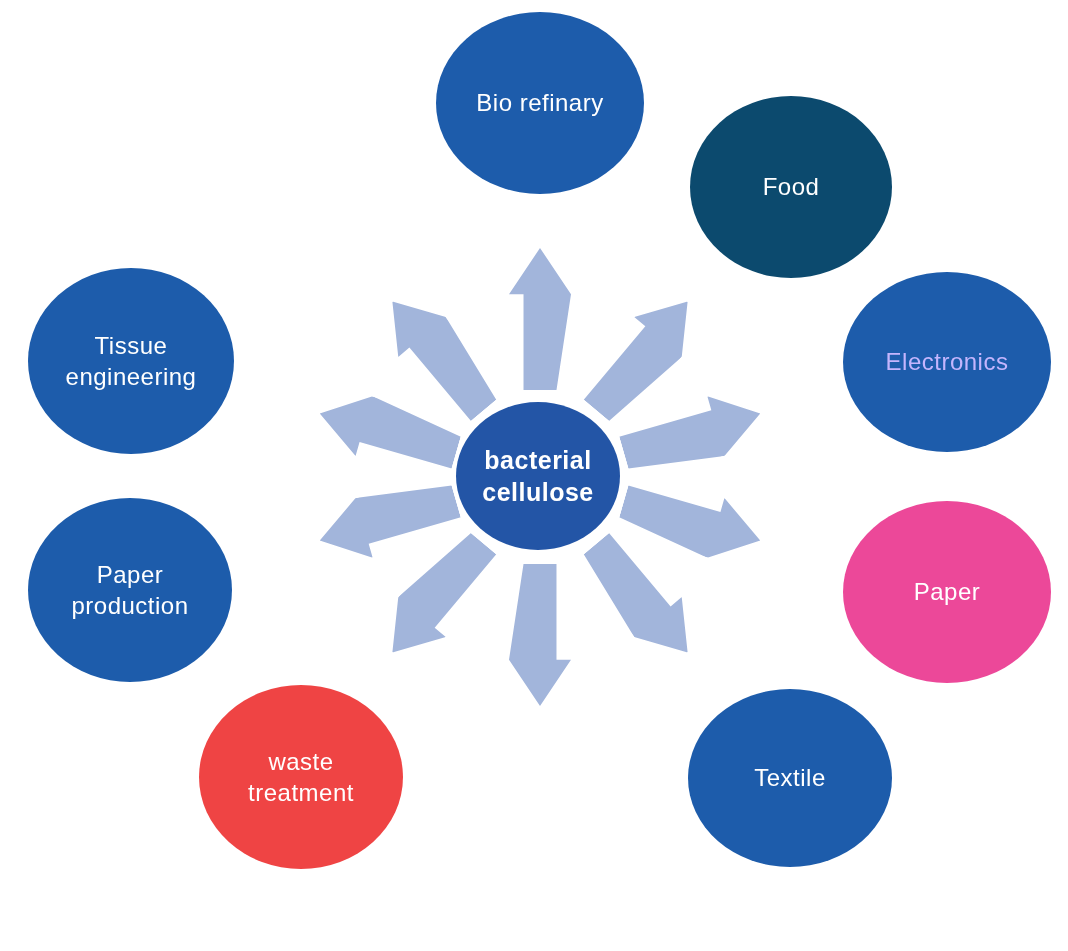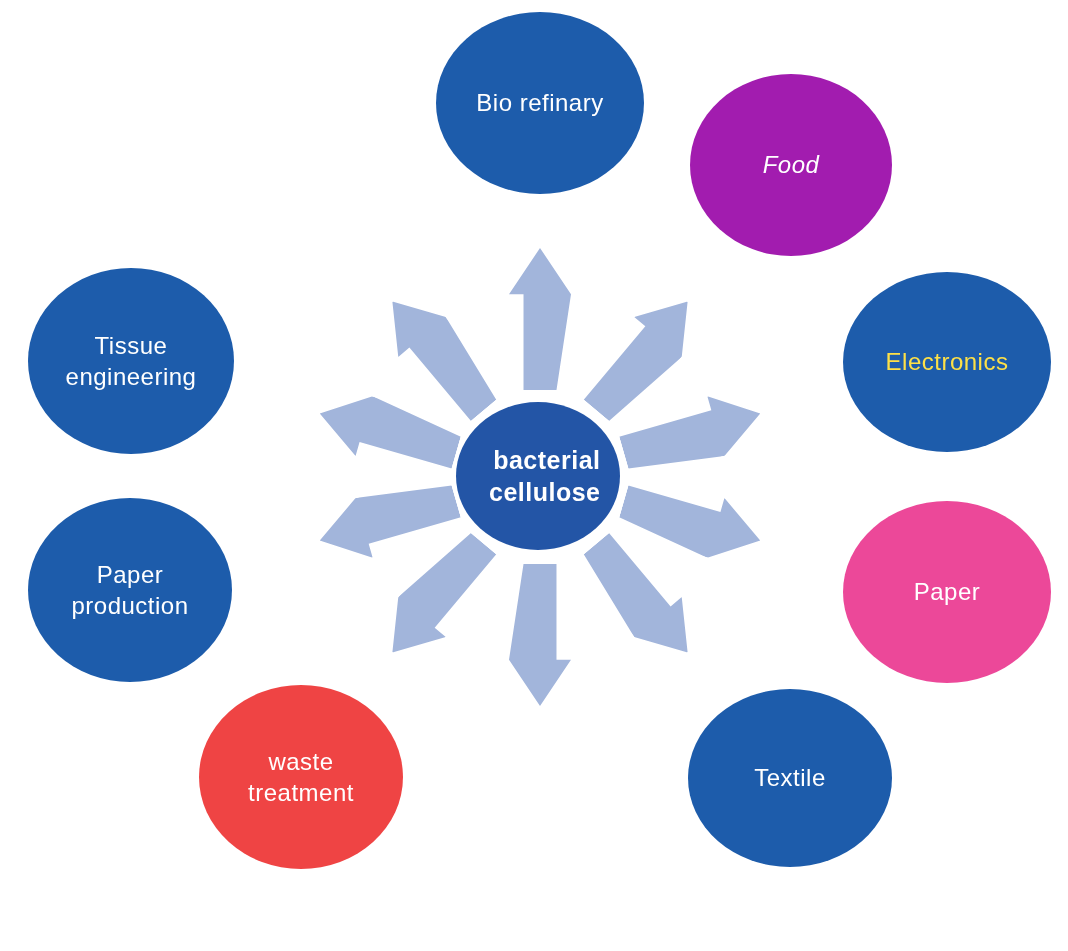--- a/index.html
+++ b/index.html
@@ -27,46 +27,45 @@
     color: #ffffff;
     font-size: 24px;
     line-height: 1.3;
     letter-spacing: 0.5px;
     max-width: 160px;
   }
   .node.center .label {
     font-size: 25px;
     font-weight: bold;
     max-width: 125px;
-    text-align: right;
   }
   .arrow {
     position: absolute;
     clip-path: polygon(0% 23.4%, 67.5% 23.4%, 67.5% 0%, 100% 50%, 67.5% 100%, 0% 76.6%);
   }
 </style>
 </head>
 <body>
 
 <div class="canvas" style="background: rgb(255, 255, 255);">
   <div class="node center" style="left: 456px; top: 402px; width: 164px; height: 148px; background: rgb(35, 85, 166);">
     <span class="label" style="color: rgb(255, 255, 255);">bacterial cellulose</span>
   </div>
 
 <div class="arrow" style="left: 469px; top: 288px; width: 142px; height: 62px; background: rgb(162, 181, 219); transform: rotate(-90deg);"></div>
     <div class="node" style="left: 436px; top: 12px; width: 208px; height: 182px; background: rgb(29, 92, 171);">
       <span class="label" style="color: rgb(255, 255, 255);">Bio refinary</span>
     </div>
     <div class="arrow" style="left: 570.56px; top: 324.965px; width: 142px; height: 62px; background: rgb(162, 181, 219); transform: rotate(-50deg);"></div>
-    <div class="node" style="left: 690px; top: 74px; width: 202px; height: 182px; background: #a21caf; font-style: italic;">
+    <div class="node" style="left: 690px; top: 96px; width: 202px; height: 182px; background: #0c4a6e;">
       <span class="label" style="color: rgb(255, 255, 255);">Food</span>
     </div>
     <div class="arrow" style="left: 620.879px; top: 402.449px; width: 142px; height: 62px; background: rgb(162, 181, 219); transform: rotate(-16deg);"></div>
     <div class="node" style="left: 843px; top: 272px; width: 208px; height: 180px; background: rgb(29, 92, 171);">
-      <span class="label" style="color: #fde047;">Electronics</span>
+      <span class="label" style="color: #c4b5fd;">Electronics</span>
     </div>
     <div class="arrow" style="left: 620.879px; top: 489.551px; width: 142px; height: 62px; background: rgb(162, 181, 219); transform: rotate(16deg);"></div>
     <div class="node" style="left: 843px; top: 501px; width: 208px; height: 182px; background: #ec4899;">
       <span class="label" style="color: rgb(255, 255, 255);">Paper</span>
     </div>
     <div class="arrow" style="left: 570.56px; top: 567.035px; width: 142px; height: 62px; background: rgb(162, 181, 219); transform: rotate(50deg);"></div>
     <div class="node" style="left: 688px; top: 689px; width: 204px; height: 178px; background: rgb(29, 92, 171);">
       <span class="label" style="color: rgb(255, 255, 255);">Textile</span>
     </div>
     <div class="arrow" style="left: 469px; top: 604px; width: 142px; height: 62px; background: rgb(162, 181, 219); transform: rotate(90deg);"></div>

